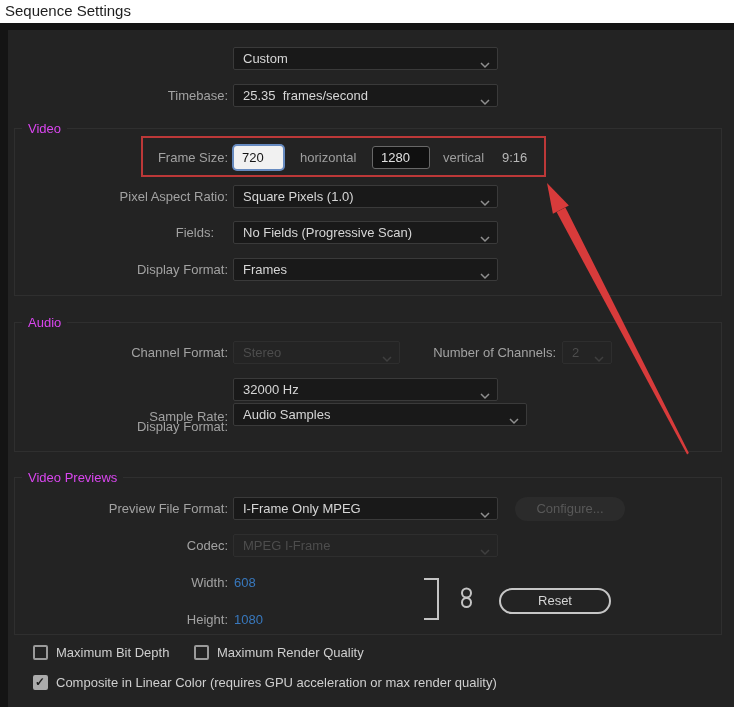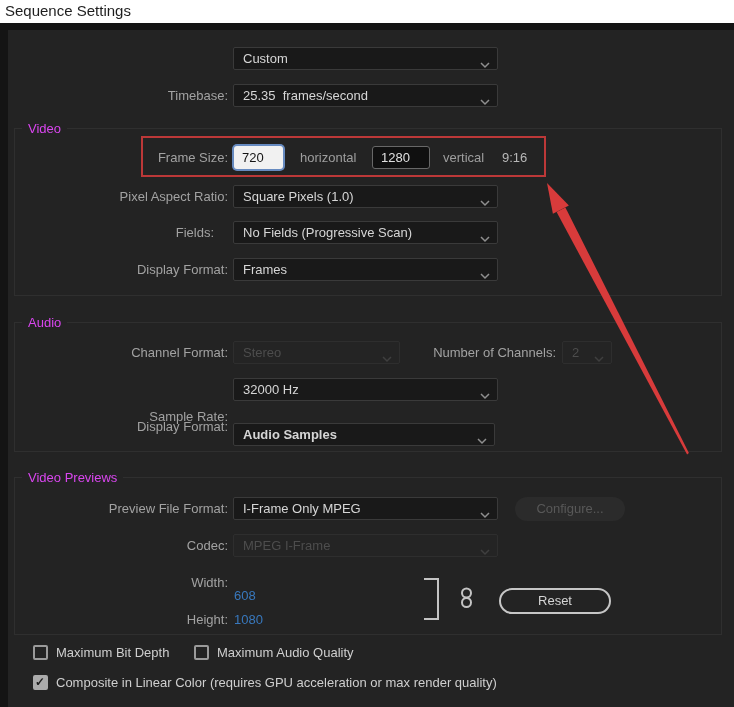--- a/index.html
+++ b/index.html
@@ -122,21 +122,21 @@
 
   <div class="lbl" style="right:506px; top:378px;margin-top:27px;">Sample Rate:</div>
   <div class="dropdown" style="left:233px; top:378px; width:265px;">
     <span class="dd-text">32000 Hz</span>
     <span class="chev"><svg width="10" height="7">
           <polyline points="1,1 5,5 9,1" fill="none" stroke="#8f8f8f" stroke-width="1.5"></polyline>
         </svg></span>
   </div>
 
   <div class="lbl" style="right:506px; top:415px;">Display Format:</div>
-  <div class="dropdown" style="left:233px; top:423px; width:262px;font-weight:bold;">
+  <div class="dropdown" style="left:233px; top:403px; width:294px;">
     <span class="dd-text">Audio Samples</span>
     <span class="chev"><svg width="10" height="7">
           <polyline points="1,1 5,5 9,1" fill="none" stroke="#8f8f8f" stroke-width="1.5"></polyline>
         </svg></span>
   </div>
 
   <div class="section-box" style="left:14px; top:477px; width:708px; height:158px;"></div>
   <div class="section-label" style="left:22px; top:470px;">Video Previews</div>
 
   <div class="lbl" style="right:506px; top:497px;">Preview File Format:</div>
@@ -150,21 +150,21 @@
 
   <div class="lbl" style="right:506px; top:534px;">Codec:</div>
   <div class="dropdown disabled" style="left:233px; top:534px; width:265px;">
     <span class="dd-text">MPEG I-Frame</span>
     <span class="chev"><svg width="10" height="7">
           <polyline points="1,1 5,5 9,1" fill="none" stroke="#8f8f8f" stroke-width="1.5"></polyline>
         </svg></span>
   </div>
 
   <div class="lbl" style="right:506px; top:571px;">Width:</div>
-  <div class="hot-value" style="left:234px; top:584px;">608</div>
+  <div class="hot-value" style="left:234px; top:571px;">608</div>
 
   <div class="lbl" style="right:506px; top:608px;">Height:</div>
   <div class="hot-value" style="left:234px; top:608px;">1080</div>
 
   <div class="bracket"></div>
   <span class="link-icon">
     <svg width="17" height="24" viewBox="0 0 17 24">
       <circle cx="8.5" cy="7" r="4.5" fill="none" stroke="#c4c4c4" stroke-width="2"></circle>
       <circle cx="8.5" cy="16.5" r="4.5" fill="none" stroke="#c4c4c4" stroke-width="2"></circle>
     </svg>
@@ -172,21 +172,21 @@
   <div class="btn-reset">Reset</div>
 
   <div class="checkbox" style="left:33px; top:645px;">
     
   </div>
   <div class="cb-label" style="left:56px; top:645px;">Maximum Bit Depth</div>
 
   <div class="checkbox" style="left:194px; top:645px;">
     
   </div>
-  <div class="cb-label" style="left:217px; top:645px;">Maximum Audio Quality</div>
+  <div class="cb-label" style="left:217px; top:645px;">Maximum Render Quality</div>
 
   <div class="checkbox checked" style="left:33px; top:675px;">
     <span class="checkmark">✓</span>
   </div>
   <div class="cb-label" style="left:56px; top:675px;">Composite in Linear Color (requires GPU acceleration or max render quality)</div>
 
   <div class="red-rect"></div>
   <svg class="overlay" width="734" height="707" viewBox="0 0 734 707">
     <polygon points="688.9,453.0 565.4,207.5 556.6,212.1 687.1,454.5" fill="#d83b3b"></polygon>
     <polygon points="547,183 568.9,205.4 552.9,213.8" fill="#d83b3b"></polygon>

